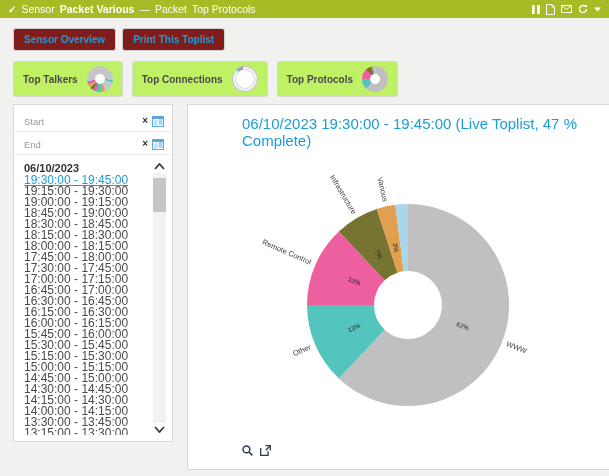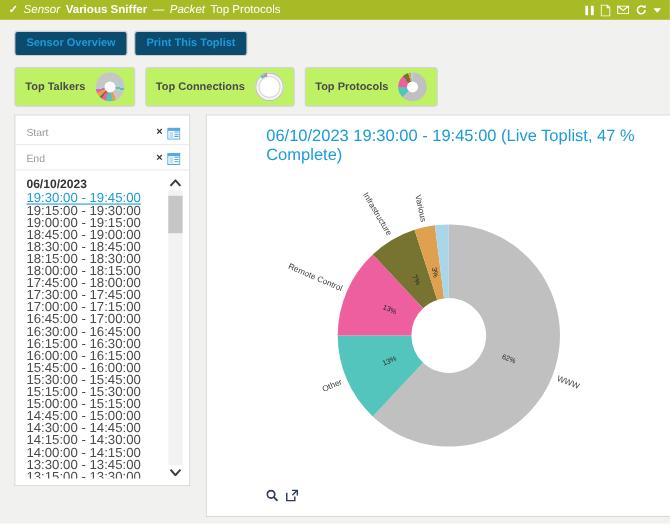--- a/index.html
+++ b/index.html
@@ -11,29 +11,29 @@
   }
   .page{width:609px;height:476px;position:relative;}
 
   
   .topbar{
     height:18px;background:#a9ba27;color:#fff;
     display:flex;align-items:center;gap:5px;
     padding:0 8px;font-size:10.5px;
   }
   .topbar .check{font-weight:bold;font-size:10px;}
-  .topbar .it{font-style:italic;}
+  .topbar .it{}
   .topbar .bold{font-weight:bold;}
   .topbar-icons{margin-left:auto;display:flex;align-items:center;gap:6px;}
   .topbar-icons svg{display:block;cursor:pointer;}
 
   
   .toolbar{padding:10px 0 0 13px;display:flex;gap:6px;}
   .btn{
-    background:#0c4a6e;border:1px solid #cfcfcf;border-radius:3px;
+    background:#7f1d1d;border:1px solid #cfcfcf;border-radius:3px;
     color:#1b9cd9;font-weight:bold;font-size:10px;
     padding:5px 10px;cursor:pointer;font-family:inherit;text-align:right;
   }
 
   
   .cards{padding:10px 0 0 13px;display:flex;gap:9px;}
   .card{
     background:#bef264;border:1px solid #d4d4d4;border-radius:3px;
     height:34px;display:flex;align-items:center;gap:9px;
     padding:0 9px;cursor:pointer;
@@ -98,21 +98,21 @@
   .panel-footer-icons svg{display:block;cursor:pointer;}
 </style>
 </head>
 <body>
 
 <div class="page">
 
   <div class="topbar">
     <span class="check">✓</span>
     <span class="it">Sensor</span>
-    <span class="bold">Various Sniffer</span>
+    <span class="bold">Packet Various</span>
     <span>—</span>
     <span class="it">Packet</span>
     <span>Top Protocols</span>
     <div class="topbar-icons">
       <svg width="8" height="9" viewBox="0 0 8 9">
           <rect x="0" y="0" width="2.6" height="9" fill="#fff"></rect>
           <rect x="5.2" y="0" width="2.6" height="9" fill="#fff"></rect>
         </svg>
       <svg width="9" height="11" viewBox="0 0 9 11">
           <path d="M0.5 0.5 h5.5 l2.5 2.5 v7.5 h-8 z" fill="none" stroke="#fff"></path>

